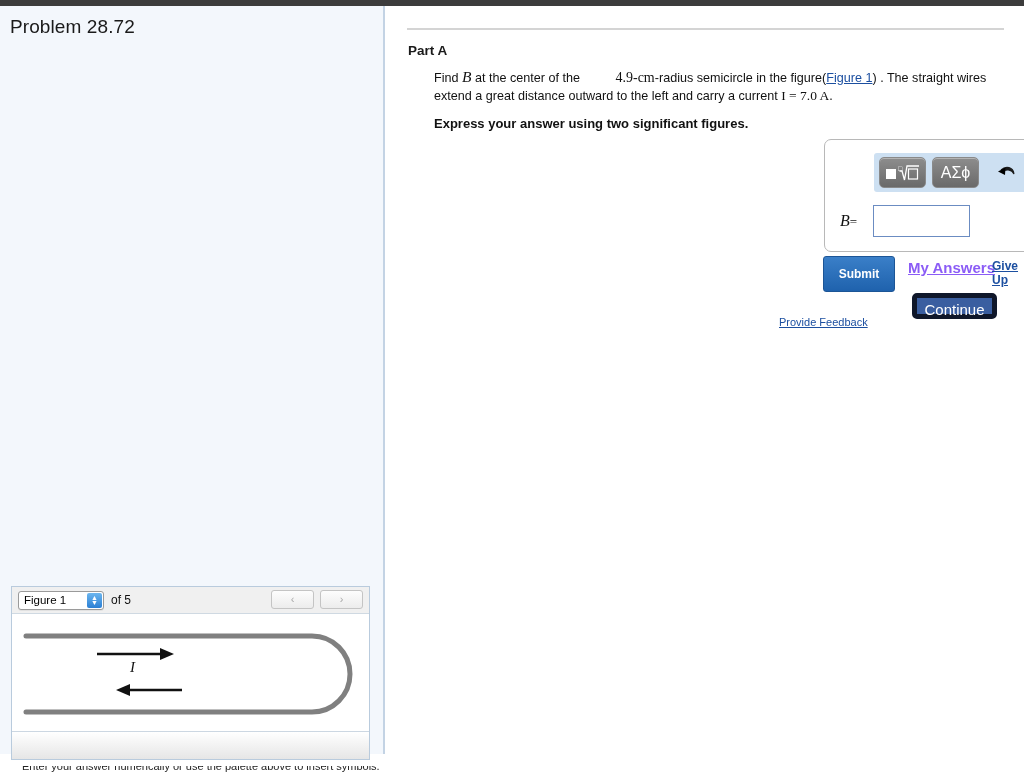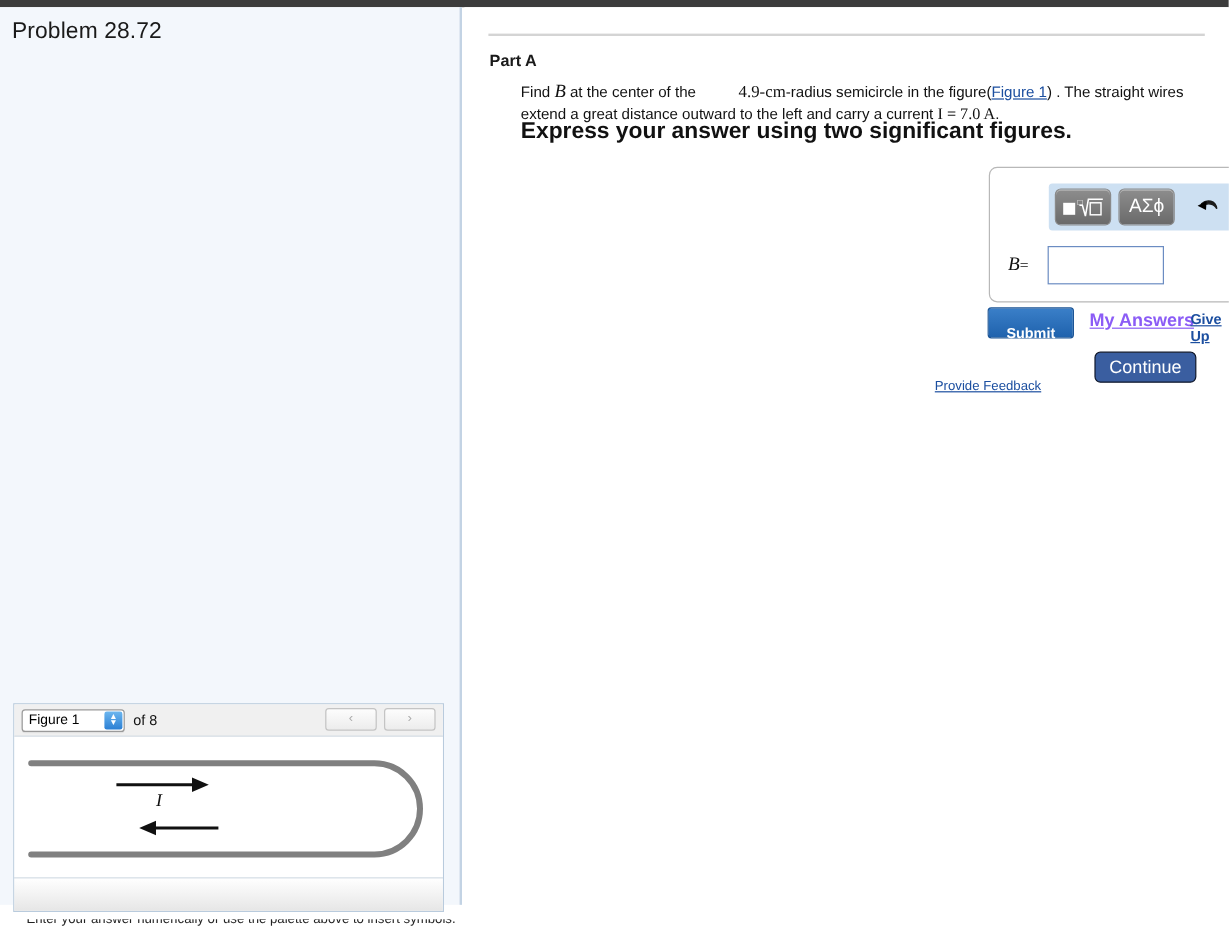--- a/index.html
+++ b/index.html
@@ -211,23 +211,23 @@
     font-size: 13.5px;
   }
   .figlink {
     color: #1c4fa0;
     text-decoration: underline;
     cursor: pointer;
   }
 
   .express {
     position: absolute;
-    top: 93px;
+    top: 110px;
     left: 47px;
-    font-size: 19px;
+    font-size: 13px;
     font-weight: bold;
     color: #111;
   }
 
   
   .answer-box {
     position: absolute;
     top: 133px;
     left: 437px;
     width: 409px;
@@ -305,31 +305,31 @@
     padding: 2px 4px;
     font-family: "Liberation Sans", sans-serif;
   }
 
   
   .submit-btn {
     position: absolute;
     top: 250px;
     left: 436px;
     width: 72px;
-    height: 21px;
+    height: 36px;
     background: linear-gradient(#3a7fc8, #1f62ad);
     border: 1px solid #1c5596;
     border-radius: 3px;
     color: #ffffff;
     font-size: 12px;
     font-weight: bold;
     line-height: 19px;
     text-align: center;
     cursor: pointer;
-    padding: 12px;
+    padding: 0;
     font-family: "Liberation Sans", sans-serif;
   }
   .my-answers {
     position: absolute;
     top: 253px;
     left: 521px;
     font-size: 15px;
     font-weight: bold;
     color: #8b5cf6;
     cursor: pointer;
@@ -356,21 +356,21 @@
     cursor: pointer;
     text-align: center;
   }
   .continue-btn {
     position: absolute;
     top: 287px;
     left: 525px;
     width: 85px;
     height: 26px;
     background: #3a5ea0;
-    border: 1px solid #0f172a;
+    border: 5px solid #0f172a;
     border-radius: 5px;
     color: #ffffff;
     font-size: 15px;
     line-height: 23px;
     text-align: center;
     cursor: pointer;
     padding: 0;
     font-family: "Liberation Sans", sans-serif;
   }
 </style>
@@ -390,21 +390,21 @@
       <div class="figure-toolbar">
 
         <div class="fig-select">
           <span>Figure 1</span>
           <span class="stepper">
             <span>▲</span>
             <span>▼</span>
           </span>
         </div>
 
-        <span class="fig-of">of 8</span>
+        <span class="fig-of">of 5</span>
 
         <div class="fig-nav">
           <button>‹</button>
           <button>›</button>
         </div>
       </div>
 
       <div class="figure-canvas">
         <svg width="357" height="117" viewBox="0 0 357 117">
 

